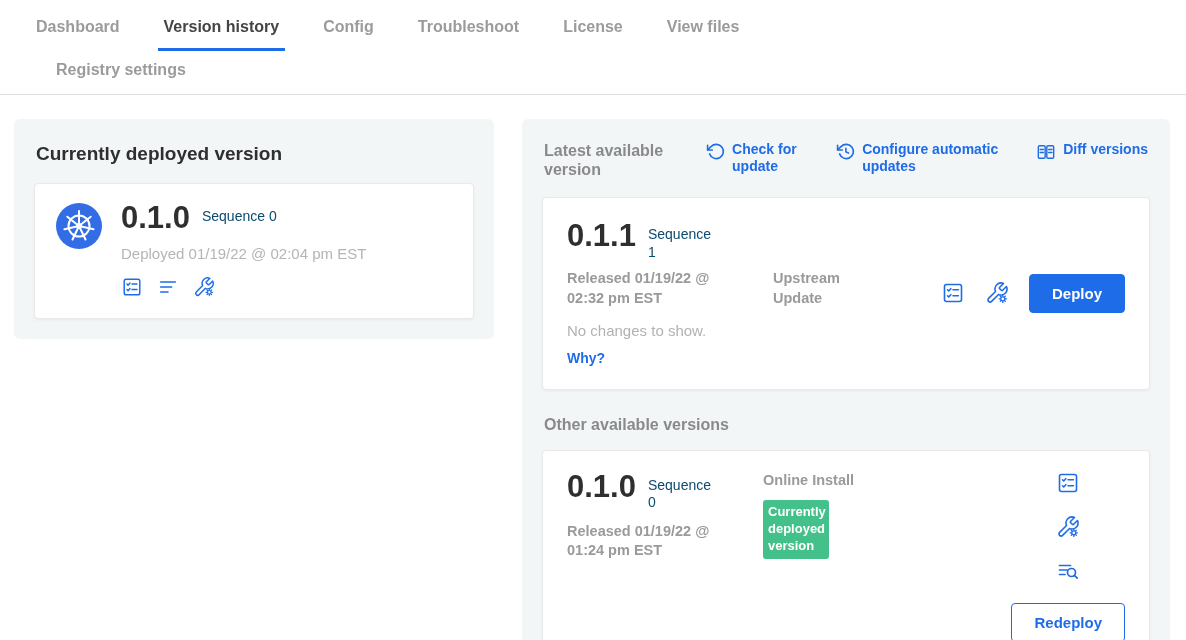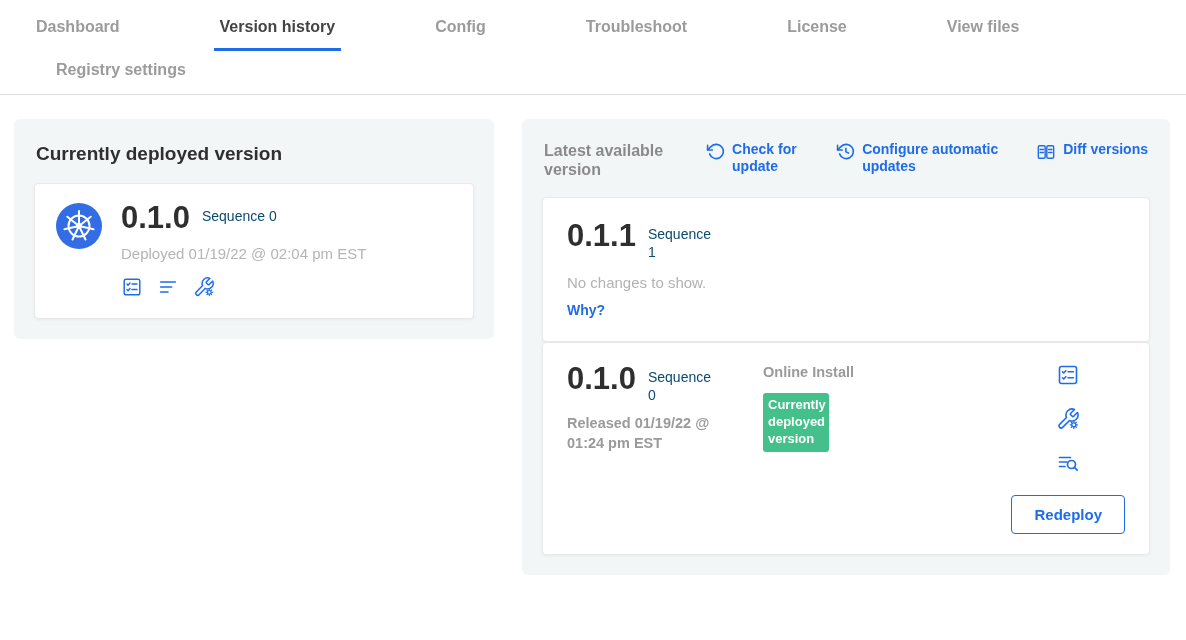--- a/index.html
+++ b/index.html
@@ -10,21 +10,21 @@
   *{box-sizing:border-box;}
   html,body{margin:0;padding:0;}
   body{
     width:1186px;height:640px;overflow:hidden;
     background:#ffffff;
     font-family:"Liberation Sans", sans-serif;
     color:#333;
   }
   
   .navbar{background:#fff;border-bottom:1px solid #dedede;padding:0 30px;}
-  .nav-row{display:flex;align-items:flex-end;gap:88px;}
+  .nav-row{display:flex;align-items:flex-end;gap:32px;}
   .nav-row.second{gap:0;text-align:right;}
   .tab{
     font-size:16px;font-weight:700;color:#9b9b9b;
     padding:18px 6px 12px;cursor:pointer;white-space:nowrap;
     border-bottom:3px solid transparent;
   }
   .tab.active{color:#444;border-bottom-color:var(--accent-blue);}
   .nav-row.second .tab{padding:10px 6px 15px;margin-left:20px;border-bottom:none;}
   
   .main{display:flex;align-items:flex-start;gap:28px;padding:24px 16px 0 14px;background:#fff;}
@@ -203,25 +203,50 @@
         <span class="lbl">Diff versions</span>
       </div>
     </div>
 
     <div class="card latest-card">
       <div class="lc-info">
         <div class="ver-row">
           <span class="ver-big">0.1.1</span>
           <span class="seq wrap">Sequence 1</span>
         </div>
+        <div class="meta-row">
+          <span class="released">Released 01/19/22 @ 02:32 pm EST</span>
+          <span class="source">Upstream Update</span>
+        </div>
         <div class="no-changes">No changes to show.</div>
         <span class="why-link">Why?</span>
       </div>
-    </div>
-
+      <div class="card-actions">
+        <span class="icon-btn">
+          <svg width="24" height="24" viewBox="0 0 24 24" fill="none" stroke="currentColor" stroke-width="1.6" stroke-linecap="round" stroke-linejoin="round">
+            <rect x="3.5" y="3.5" width="17" height="17" rx="2"></rect>
+            <polyline points="6.5 8.8 7.7 10 9.8 7.7"></polyline>
+              <line x1="12" y1="8.8" x2="17.4" y2="8.8"></line>
+            <polyline points="6.5 14.8 7.7 16 9.8 13.7"></polyline>
+              <line x1="12" y1="14.8" x2="17.4" y2="14.8"></line>
+          </svg>
+        </span>
+        <span class="icon-btn">
+          <svg width="24" height="24" viewBox="0 0 24 24" fill="none" stroke="currentColor" stroke-width="1.6" stroke-linecap="round" stroke-linejoin="round">
+            <path d="M14.7 6.3a1 1 0 0 0 0 1.4l1.6 1.6a1 1 0 0 0 1.4 0l3.77-3.77a6 6 0 0 1-7.94 7.94l-6.91 6.91a2.12 2.12 0 0 1-3-3l6.91-6.91a6 6 0 0 1 7.94-7.94l-3.76 3.76z"></path>
+            <circle cx="17.8" cy="17.8" r="3.4" fill="#fff" stroke="none"></circle>
+            <circle cx="17.8" cy="17.8" r="2" stroke-width="1.3"></circle>
+            <path stroke-width="1.3" d="M17.8 15.2v-1 M17.8 20.4v1 M15.2 17.8h-1 M20.4 17.8h1 M19.6 16l.7-.7 M16 16l-.7-.7 M16 19.6l-.7.7 M19.6 19.6l.7.7"></path>
+          </svg>
+        </span>
+        <button class="btn primary">Deploy</button>
+      </div>
+    </div>
+
+    <div class="other-title">Other available versions</div>
 
     <div class="card other-card">
       <div class="oc-col1">
         <div class="ver-row">
           <span class="ver-big">0.1.0</span>
           <span class="seq wrap">Sequence 0</span>
         </div>
         <div class="released">Released 01/19/22 @ 01:24 pm EST</div>
       </div>
       <div class="oc-col2">

